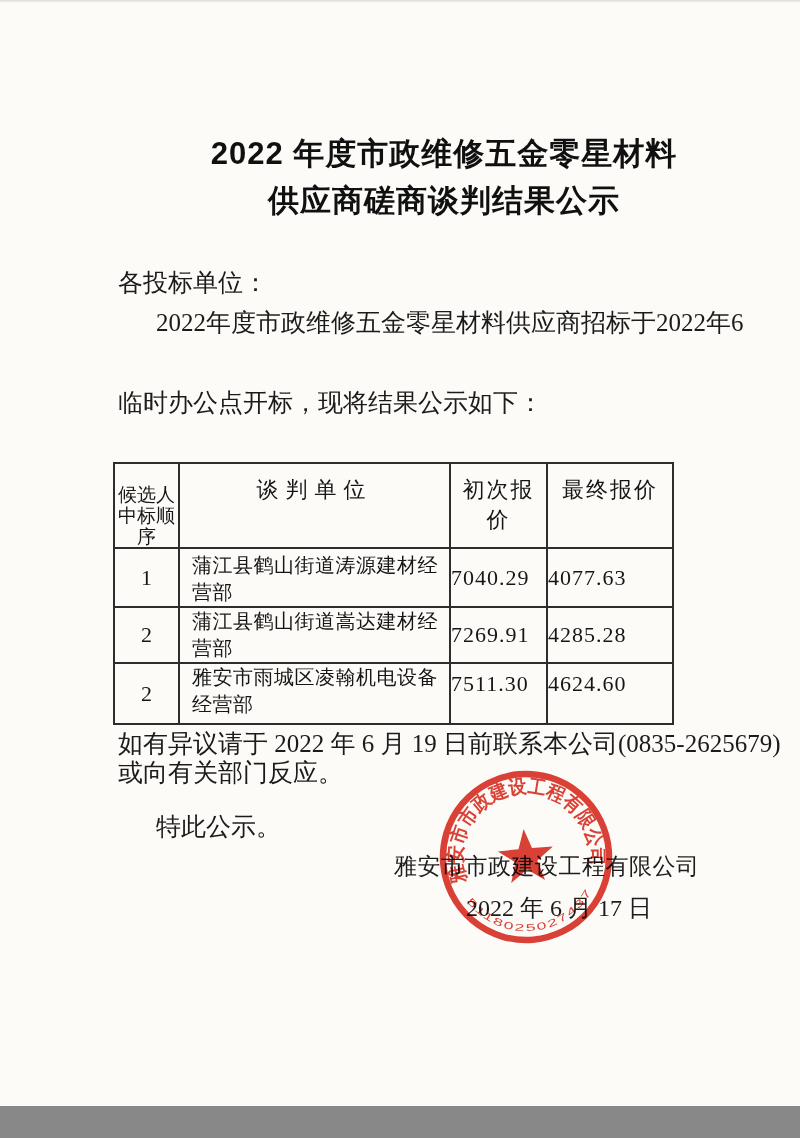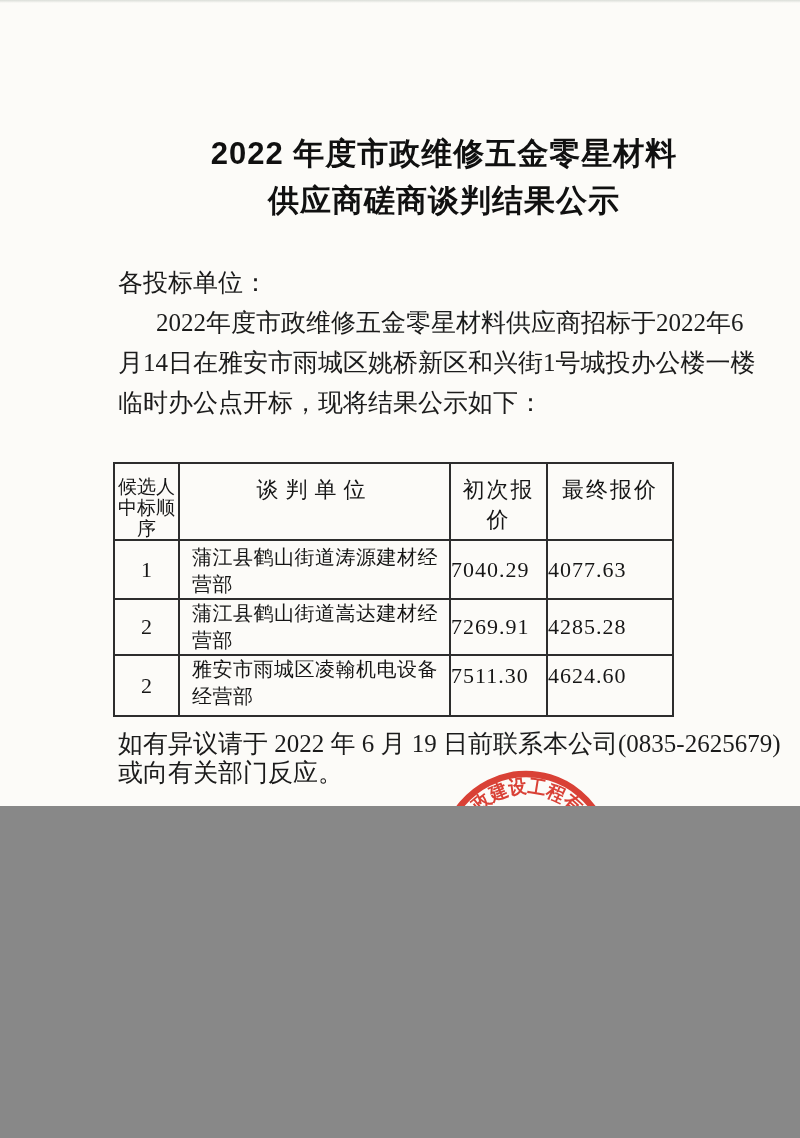--- a/index.html
+++ b/index.html
@@ -1,39 +1,39 @@
 <!DOCTYPE html>
 <html lang="zh" style="--seal-color: #d8271b;"><head>
 <meta charset="utf-8">
 <style>
   :root { --seal-color:#d8271b; --ink:#1d1d1d; }
   * { margin:0; padding:0; box-sizing:border-box; }
   body { background:#888; font-family:"Liberation Serif","DejaVu Serif",serif; }
   .sheet {
-    position:relative; width:800px; height:806px; margin:0 auto;
+    position:relative; width:800px; height:1106px; margin:0 auto;
     background:#fcfbf8; color:var(--ink); overflow:hidden;
   }
   .scan-edge { position:absolute; top:0; left:0; right:0; height:3px;
     background:linear-gradient(#ccd1cb, rgba(255,255,255,0)); opacity:.7; }
 
   .title { position:absolute; top:130px; left:0; width:100%; padding-left:88px;
     text-align:center; font-family:"Liberation Sans","DejaVu Sans",sans-serif;
     font-weight:bold; font-size:31px; line-height:47px; letter-spacing:1px; color:#101010; }
 
   .line { position:absolute; left:118px; font-size:25px; white-space:nowrap; color:#1b1b1b; }
   .indent1 { padding-left:38px; }
 
   table.results { position:absolute; left:113px; top:462px; width:559px;
     border-collapse:collapse; table-layout:fixed; }
   table.results td, table.results th {
     border:2px solid #2d2d2d; font-weight:normal; color:#161616; overflow:hidden; }
   col.c-rank{width:65px;} col.c-unit{width:271px;} col.c-first{width:97px;} col.c-final{width:126px;}
   tr.hdr { height:64px; }
   tr.r1 { height:44px; } tr.r2 { height:42px; } tr.r3 { height:57px; }
-  th.rank-h { font-size:19px; line-height:21px; text-align:center; vertical-align:middle; padding-top:12px; }
+  th.rank-h { font-size:19px; line-height:21px; text-align:center; vertical-align:middle; padding-top:20px; }
   th.unit-h { font-size:22px; letter-spacing:7px; text-align:center; vertical-align:top; padding-top:11px; }
   th.price-h{ font-size:22px; letter-spacing:2px; text-align:center; vertical-align:top; padding-top:11px;border-radius:15px; }
   td.rank { text-align:center; vertical-align:middle; font-size:22px; }
   td.unit { font-family:"Liberation Sans","DejaVu Sans",sans-serif; font-size:20px;
             padding-left:12px; vertical-align:middle; letter-spacing:.5px;border-radius:29px; }
   td.num  { font-size:22px; vertical-align:middle; letter-spacing:1px; }
   tr.r1 td.unit { vertical-align:top; padding-top:3px; }
   tr.r3 td.unit { vertical-align:bottom; padding-bottom:5px; }
   tr.r3 td.num  { vertical-align:top; padding-top:7px; }
 
@@ -51,21 +51,20 @@
 <div class="sheet">
   <div class="scan-edge"></div>
 
   <div class="title">
     <div>2022 年度市政维修五金零星材料</div>
     <div>供应商磋商谈判结果公示</div>
   </div>
 
   <div class="line" style="top:266px;">各投标单位：</div>
   <div class="line indent1" style="top:306px;">2022年度市政维修五金零星材料供应商招标于2022年6</div>
-  <div class="line" style="top:346px;">月14日在雅安市雨城区姚桥新区和兴街1号城投办公楼一楼</div>
   <div class="line" style="top:386px;">临时办公点开标，现将结果公示如下：</div>
 
   <table class="results">
     <colgroup>
         <col class="c-rank">
         <col class="c-unit">
         <col class="c-first">
         <col class="c-final">
       </colgroup>
     <tbody>

